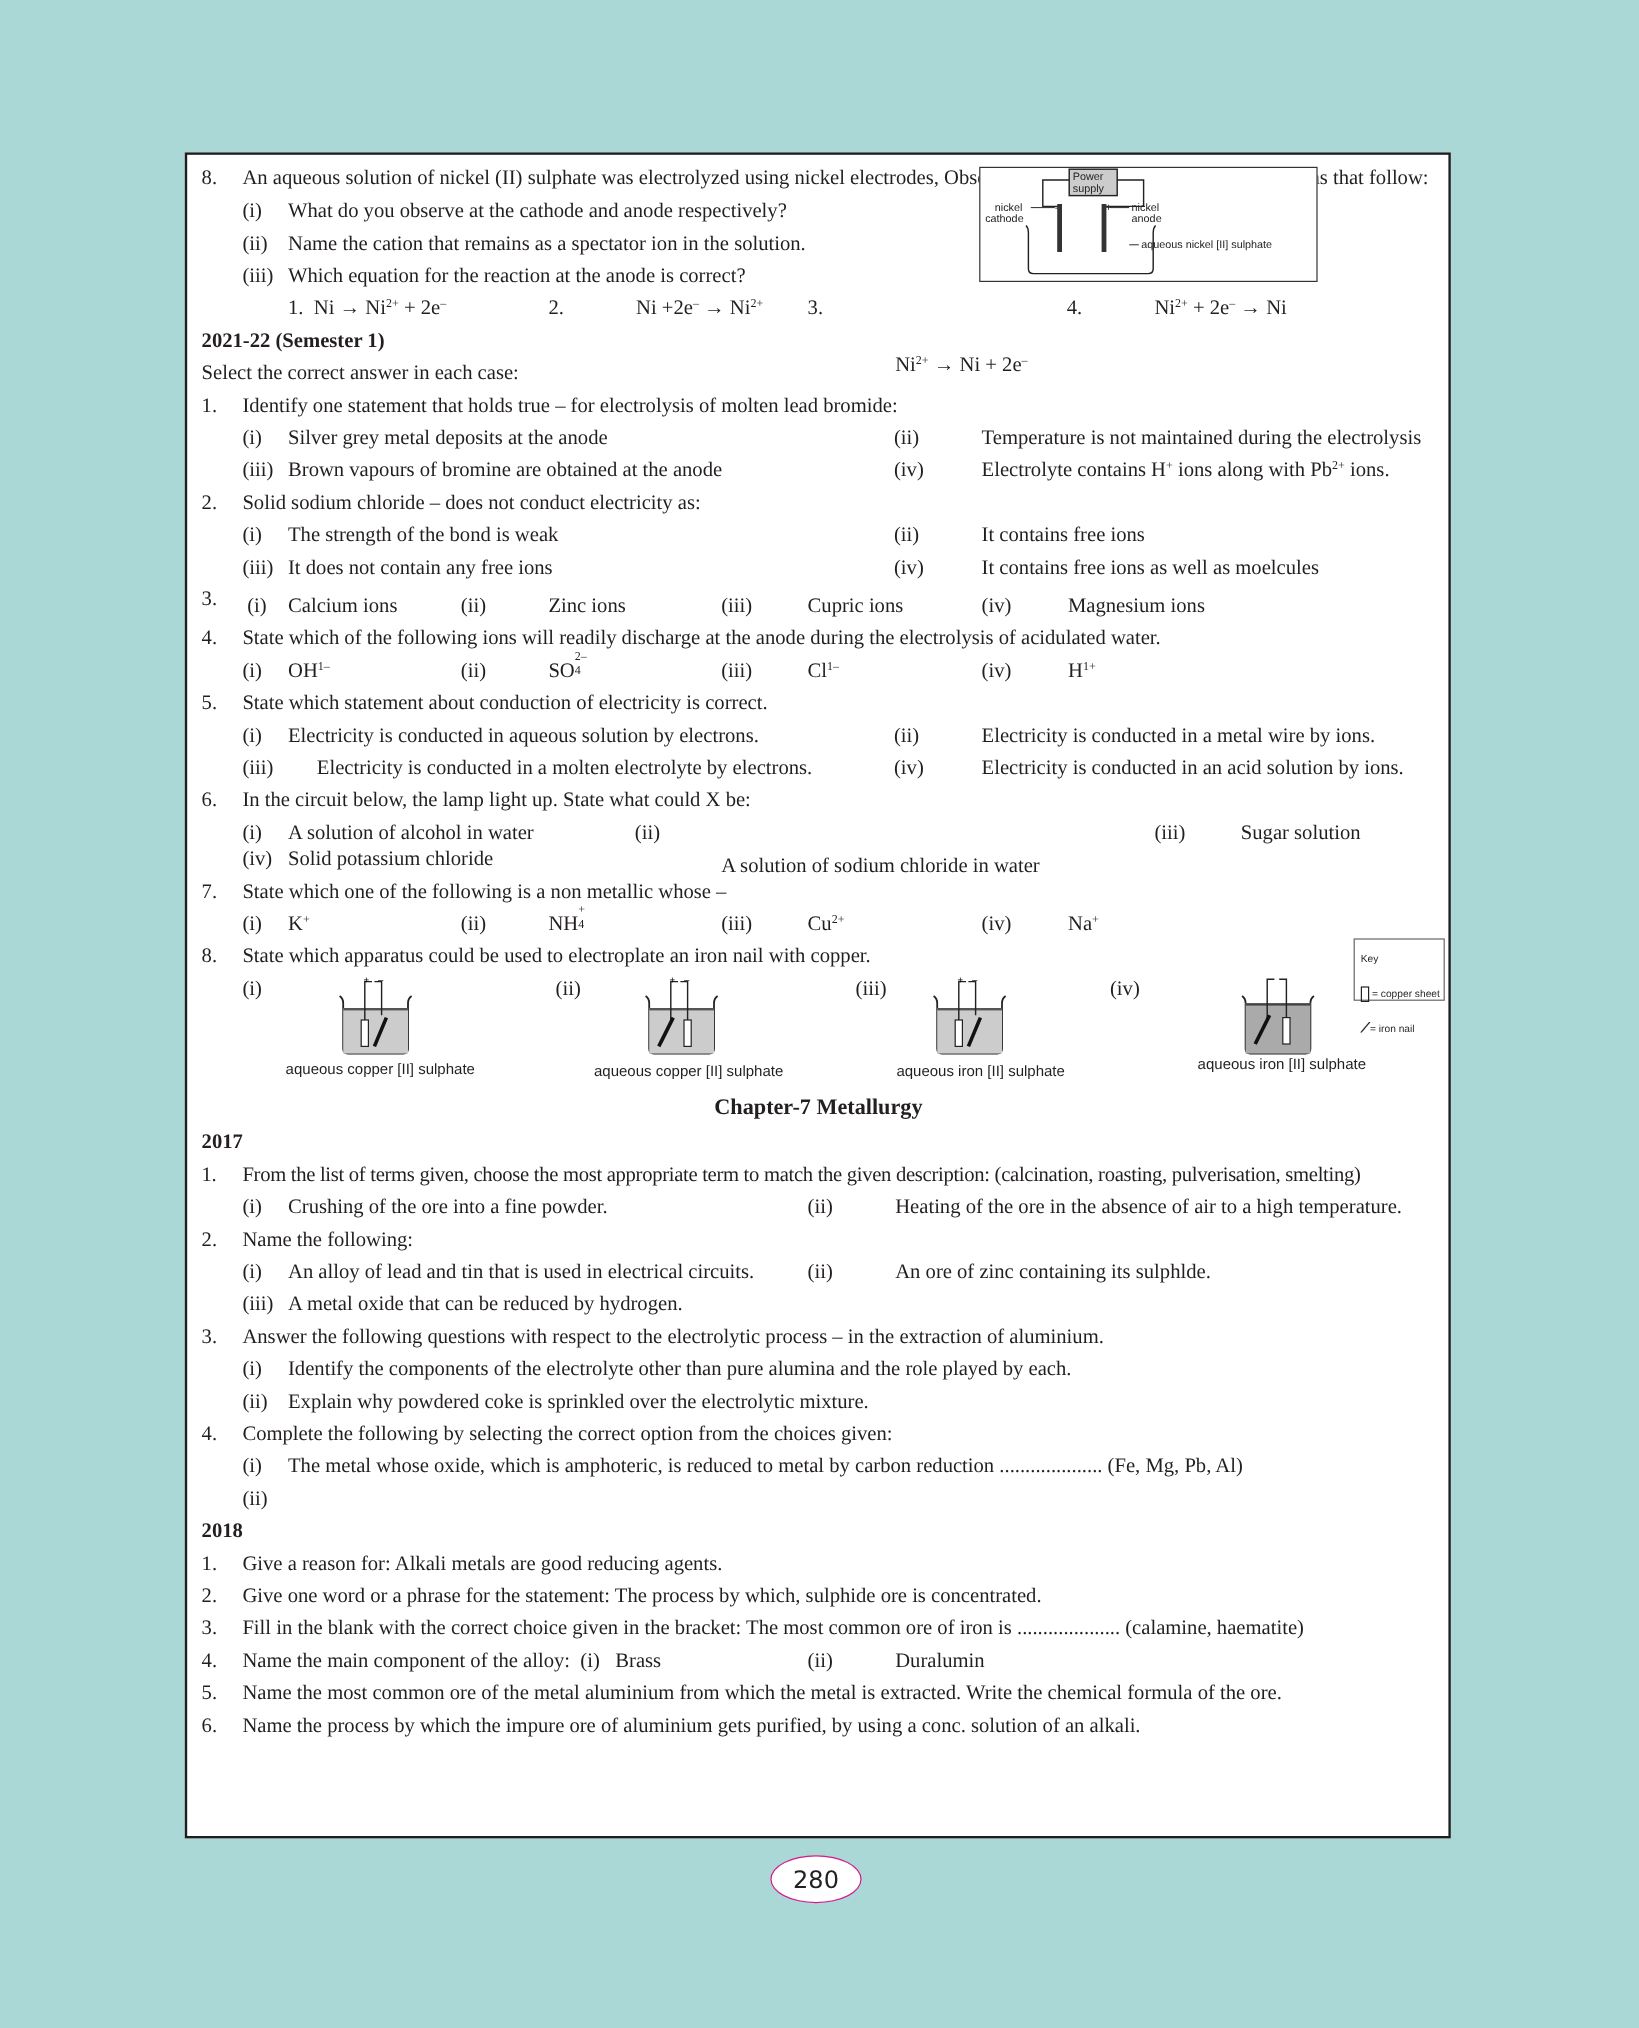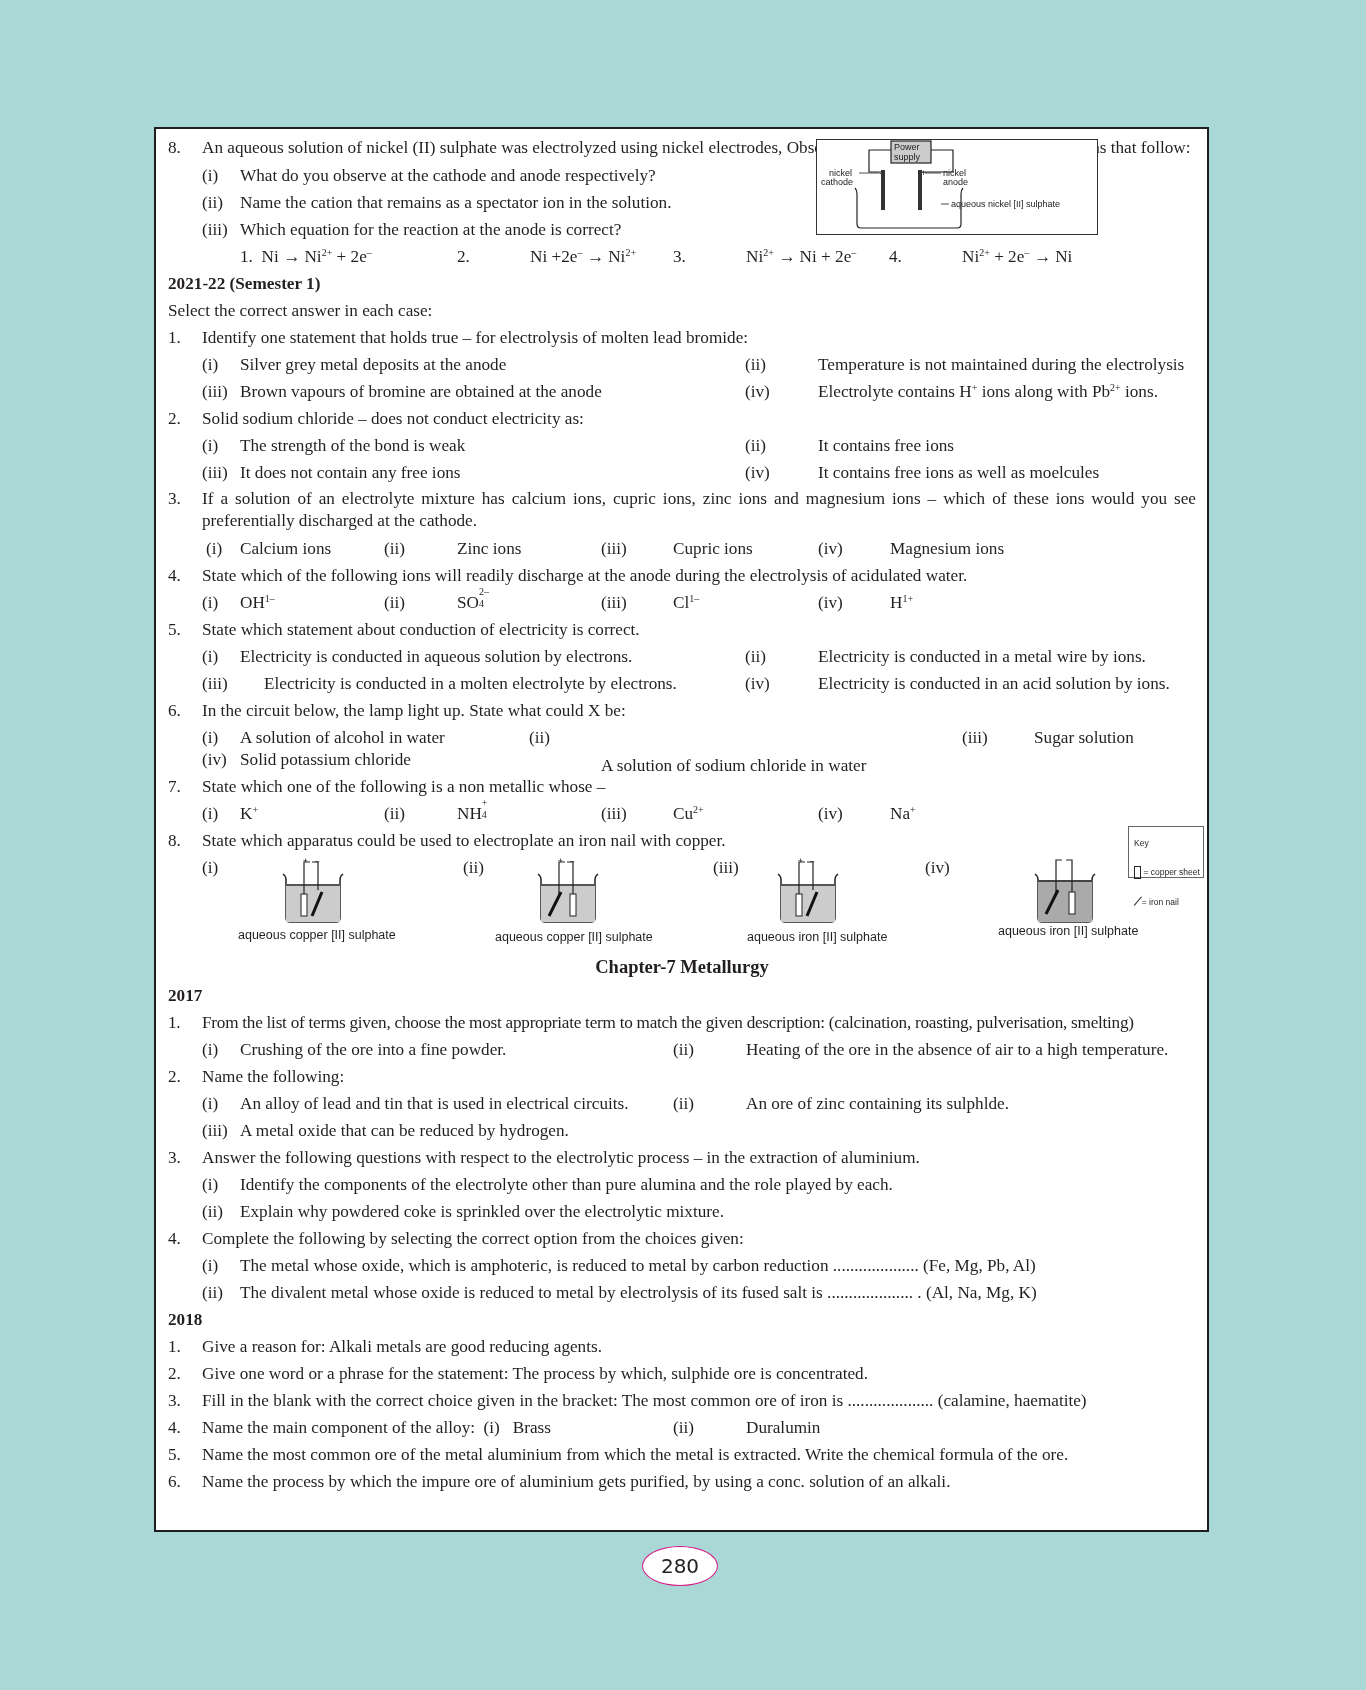--- a/index.html
+++ b/index.html
@@ -126,21 +126,21 @@
   <div class="row">
     <span class="opt-text" style="left:72px;">
       <span>1.</span>&nbsp;
       <span>Ni → Ni</span><sup>2+</sup><span> + 2e</span><sup>–</sup>
     </span>
     <span class="opt-label" style="left:289px;">2.</span>
     <span class="opt-text" style="left:362px;">
       <span>Ni +2e</span><sup>–</sup><span> → Ni</span><sup>2+</sup>
     </span>
     <span class="opt-label" style="left:505px;">3.</span>
-    <span class="opt-text" style="left:578px;">
+    <span class="opt-text" style="left:578px;margin-top:47px;">
       <span>Ni</span><sup>2+</sup><span> → Ni + 2e</span><sup>–</sup>
     </span>
     <span class="opt-label" style="left:721px;">4.</span>
     <span class="opt-text" style="left:794px;">
       <span>Ni</span><sup>2+</sup><span> + 2e</span><sup>–</sup><span> → Ni</span>
     </span>
   </div>
 
   <div class="row heading">2021-22 (Semester 1)</div>
   <div class="row">Select the correct answer in each case:</div>
@@ -176,21 +176,20 @@
   </div>
   <div class="row">
     <span class="opt-label" style="left:34px;">(iii)</span>
     <span class="opt-text" style="left:72px;">It does not contain any free ions</span>
     <span class="opt-label" style="left:577px;">(iv)</span>
     <span class="opt-text" style="left:650px;">It contains free ions as well as moelcules</span>
   </div>
 
   <div class="row wrap">
     <span class="num">3.</span>
-    <span class="qtext" style="text-align:justify;">If a solution of an electrolyte mixture has calcium ions, cupric ions, zinc ions and magnesium ions – which of these ions would  you see preferentially discharged at the cathode.</span>
   </div>
   <div class="row">
     <span class="opt-label" style="left:38px;">(i)</span>
     <span class="opt-text" style="left:72px;">Calcium ions</span>
     <span class="opt-label" style="left:216px;">(ii)</span>
     <span class="opt-text" style="left:289px;">Zinc ions</span>
     <span class="opt-label" style="left:433px;">(iii)</span>
     <span class="opt-text" style="left:505px;">Cupric ions</span>
     <span class="opt-label" style="left:650px;">(iv)</span>
     <span class="opt-text" style="left:722px;">Magnesium ions</span>
@@ -368,21 +367,20 @@
   <div class="row">
     <span class="num">4.</span>
     <span class="qtext">Complete the following by selecting the correct option from the choices given:</span>
   </div>
   <div class="row">
     <span class="opt-label" style="left:34px;">(i)</span>
     <span class="opt-text" style="left:72px;">The metal whose oxide, which is amphoteric, is reduced to metal by carbon reduction ....................  (Fe, Mg, Pb, Al)</span>
   </div>
   <div class="row">
     <span class="opt-label" style="left:34px;">(ii)</span>
-    <span class="opt-text" style="left:72px;">The divalent metal whose oxide is reduced to metal by electrolysis of its fused salt is .................... .  (Al, Na, Mg, K)</span>
   </div>
 
   <div class="row heading">2018</div>
   <div class="row">
     <span class="num">1.</span>
     <span class="qtext">Give a reason for: Alkali metals are good reducing agents.</span>
   </div>
   <div class="row">
     <span class="num">2.</span>
     <span class="qtext">Give one word or a phrase for the statement: The process by which, sulphide ore is concentrated.</span>

